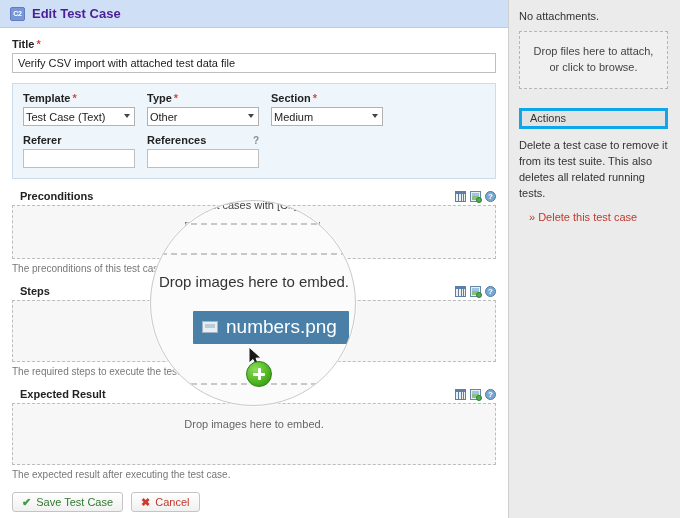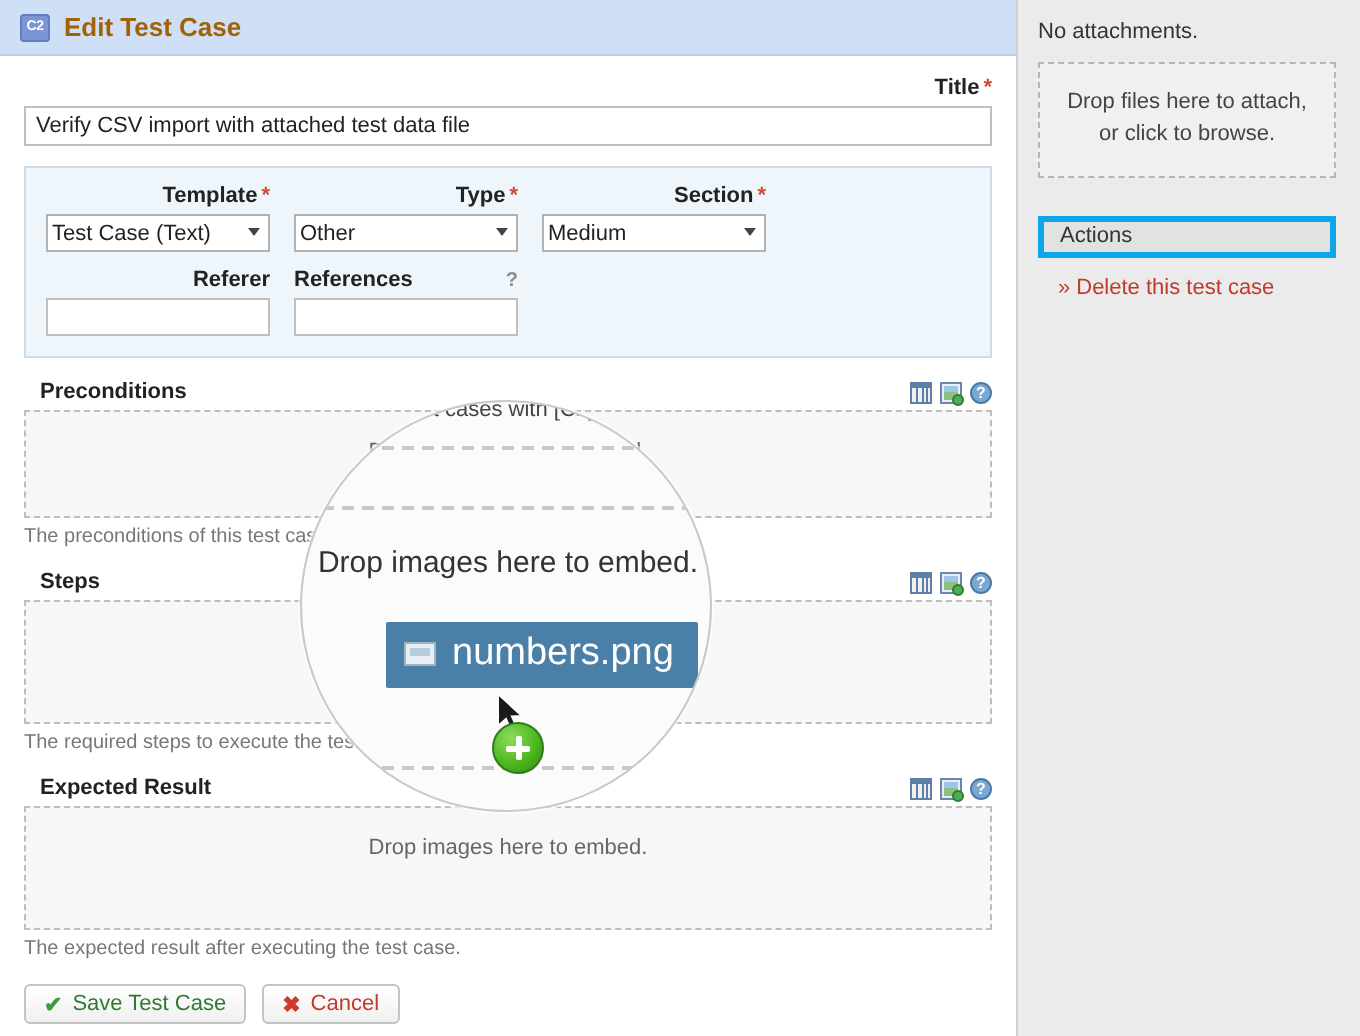--- a/index.html
+++ b/index.html
@@ -38,29 +38,28 @@
     background:#7b96d4;
     border:1px solid #5f7dc0;
     border-radius:2px;
     color:#ffffff;
     font-size:7px;
     font-weight:bold;
     display:flex; align-items:center; justify-content:center;
     letter-spacing:-0.2px;
     margin-right:7px;
   }
-  .header-title { font-size:13px; font-weight:bold; color:#a16207; }
+  .header-title { font-size:13px; font-weight:bold; color:#4c1d95; }
 
   
   .body { padding:10px 12px 0 12px; }
 
   .field-label {
     font-size:11px; font-weight:bold; color:#222;
     margin-bottom:3px;
-    text-align:right;
   }
   .req { color:#d04a3a; font-weight:bold; margin-left:2px; }
 
   .text-input {
     width:100%; height:20px;
     border:1px solid #bfbfbf;
     background:#fff;
     font-family:"Liberation Sans", sans-serif;
     font-size:11px;
     padding:2px 5px;
@@ -494,18 +493,19 @@
 
       </div>
     </div>
 
   </div>
 
   <div id="right">
     <div class="side-text">No attachments.</div>
     <div class="attach-drop">Drop files here to attach, or click to browse.</div>
     <div class="side-panel-head">Actions</div>
+    <div class="side-desc">Delete a test case to remove it from its test suite. This also deletes all related running tests.</div>
     <a class="side-link" href="#">
       <span class="chev">»</span><span class="txt">Delete this test case</span>
     </a>
   </div>
 
 </div>
 
 </body></html>

